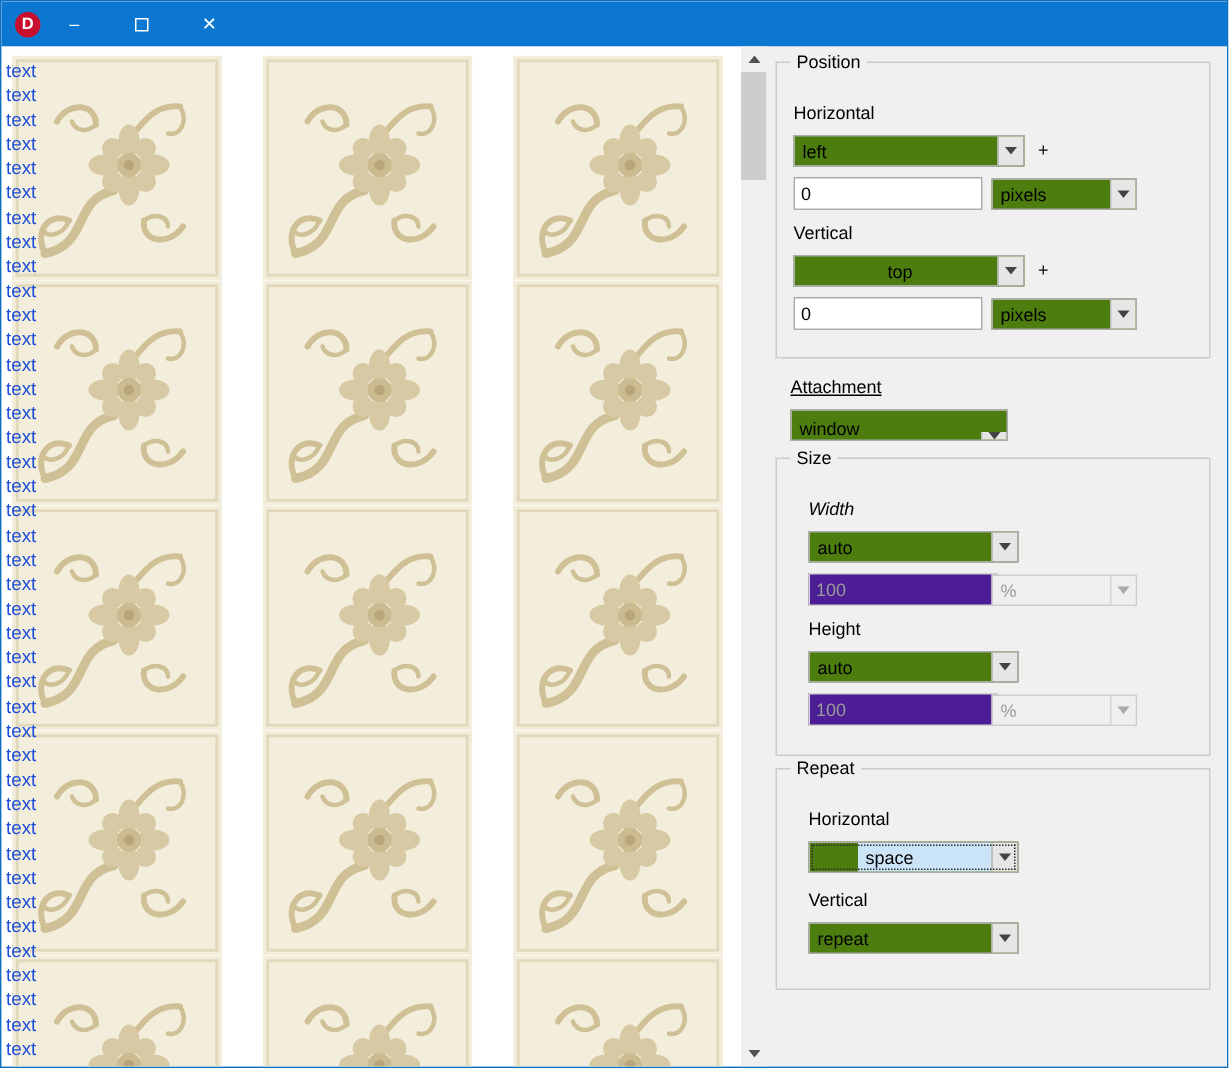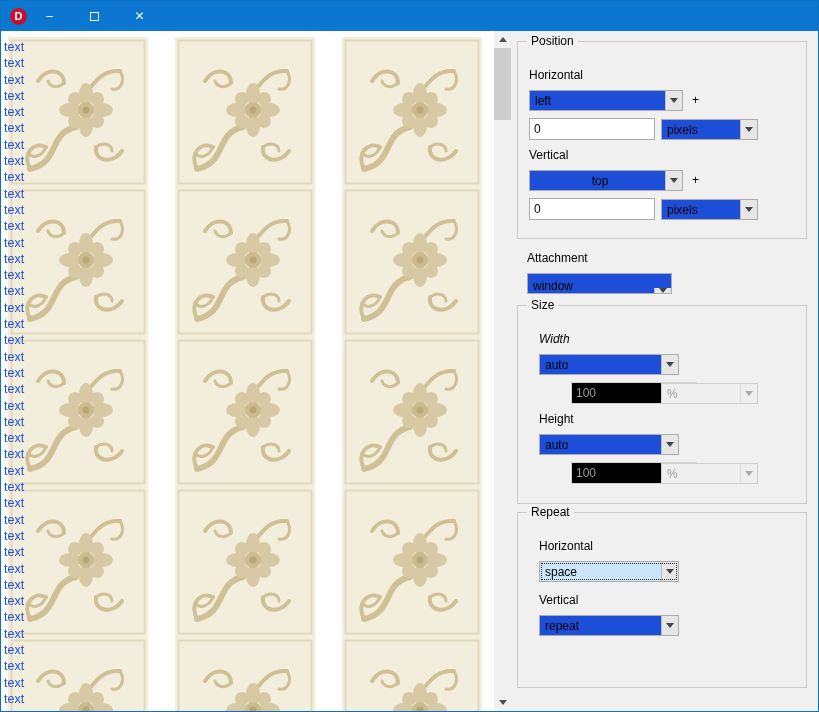--- a/index.html
+++ b/index.html
@@ -46,41 +46,41 @@
               background:#cdcdcd; }
 
   
   .panel { position:absolute; left:510px; top:0; right:0; height:100%;
            background:#f0f0f0; font-size:12px; color:#000; }
   .group { position:absolute; border:1px solid #cbcbcb;padding-left:20px; }
   .group-caption { position:absolute; top:-8px; left:9px; background:#f0f0f0;
                    padding:0 4px; font-size:12px; }
   .g-pos    { left:6px;  top:10px;  width:290px; height:198px; }
   .g-size   { left:6px;  top:274px; width:290px; height:199px; }
-  .g-repeat { left:6px;  top:481px; width:290px; height:176px; }
+  .g-repeat { left:6px;  top:481px; width:290px; height:148px; }
   .lbl { position:absolute; font-size:12px; }
 
-  .combo { position:absolute; height:21px; background:#1d4ed8;
+  .combo { position:absolute; height:21px; background:#4d7c0f;
            border:1px solid #acacac; display:flex; align-items:stretch;
            font-size:12px; }
   .combo .txt { flex:1; padding:3px 0 0 5px; white-space:nowrap; overflow:hidden; }
   .combo .arrow { width:17px; background:#e6e6e6; border-left:1px solid #bdbdbd;
                   display:flex; align-items:center; justify-content:center; }
   .chev { width:0; height:0; border-left:4px solid transparent;
           border-right:4px solid transparent; border-top:5px solid #444; }
   .combo.disabled { background:#efefef; border-color:#cecece; color:#9c9c9c; }
   .combo.disabled .arrow { background:#efefef; border-left-color:#d6d6d6; }
   .combo.disabled .chev { border-top-color:#a8a8a8; }
   .combo.focused { outline:1px dotted #2b2b2b; outline-offset:-3px; }
-  .combo.focused .txt { background:#cce4f7; }
+  .combo.focused .txt { background:#cce4f7;margin-left:32px; }
 
   .tbox { position:absolute; height:22px; border:1px solid #acacac;
           background:#fff; font-family:"Liberation Sans", sans-serif;
           font-size:12px; padding-left:4px; }
-  .tbox:disabled { border-color:#d2d2d2; background:#000000; color:#9c9c9c;margin-left:32px; }
+  .tbox:disabled { border-color:#d2d2d2; background:#4c1d95; color:#9c9c9c; }
   .plus { position:absolute; font-size:12px; }
 </style>
 </head>
 <body>
 
 <div class="window">
 
   <div class="titlebar">
     <div class="app-icon">D</div>
     <div class="win-btns">
@@ -622,21 +622,21 @@
         <span class="plus" style="left:174px; top:131px;">+</span>
         <input class="tbox" style="left: 11px; top: 156px; width: 126px;" value="0">
         <div class="combo" style="left:143px; top:157px; width:97px;">
           <span class="txt">pixels</span>
           <span class="arrow">
               <span class="chev"></span>
             </span>
         </div>
       </div>
 
-      <span class="lbl" style="left:16px; top:220px;">Attachment</span>
+      <span class="lbl" style="left:16px; top:220px;text-decoration:underline;">Attachment</span>
       <div class="combo" style="left:16px; top:242px; width:145px;align-items:flex-end;">
         <span class="txt">window</span>
         <span class="arrow">
             <span class="chev"></span>
           </span>
       </div>
 
       <div class="group g-size">
         <span class="group-caption">Size</span>
 

